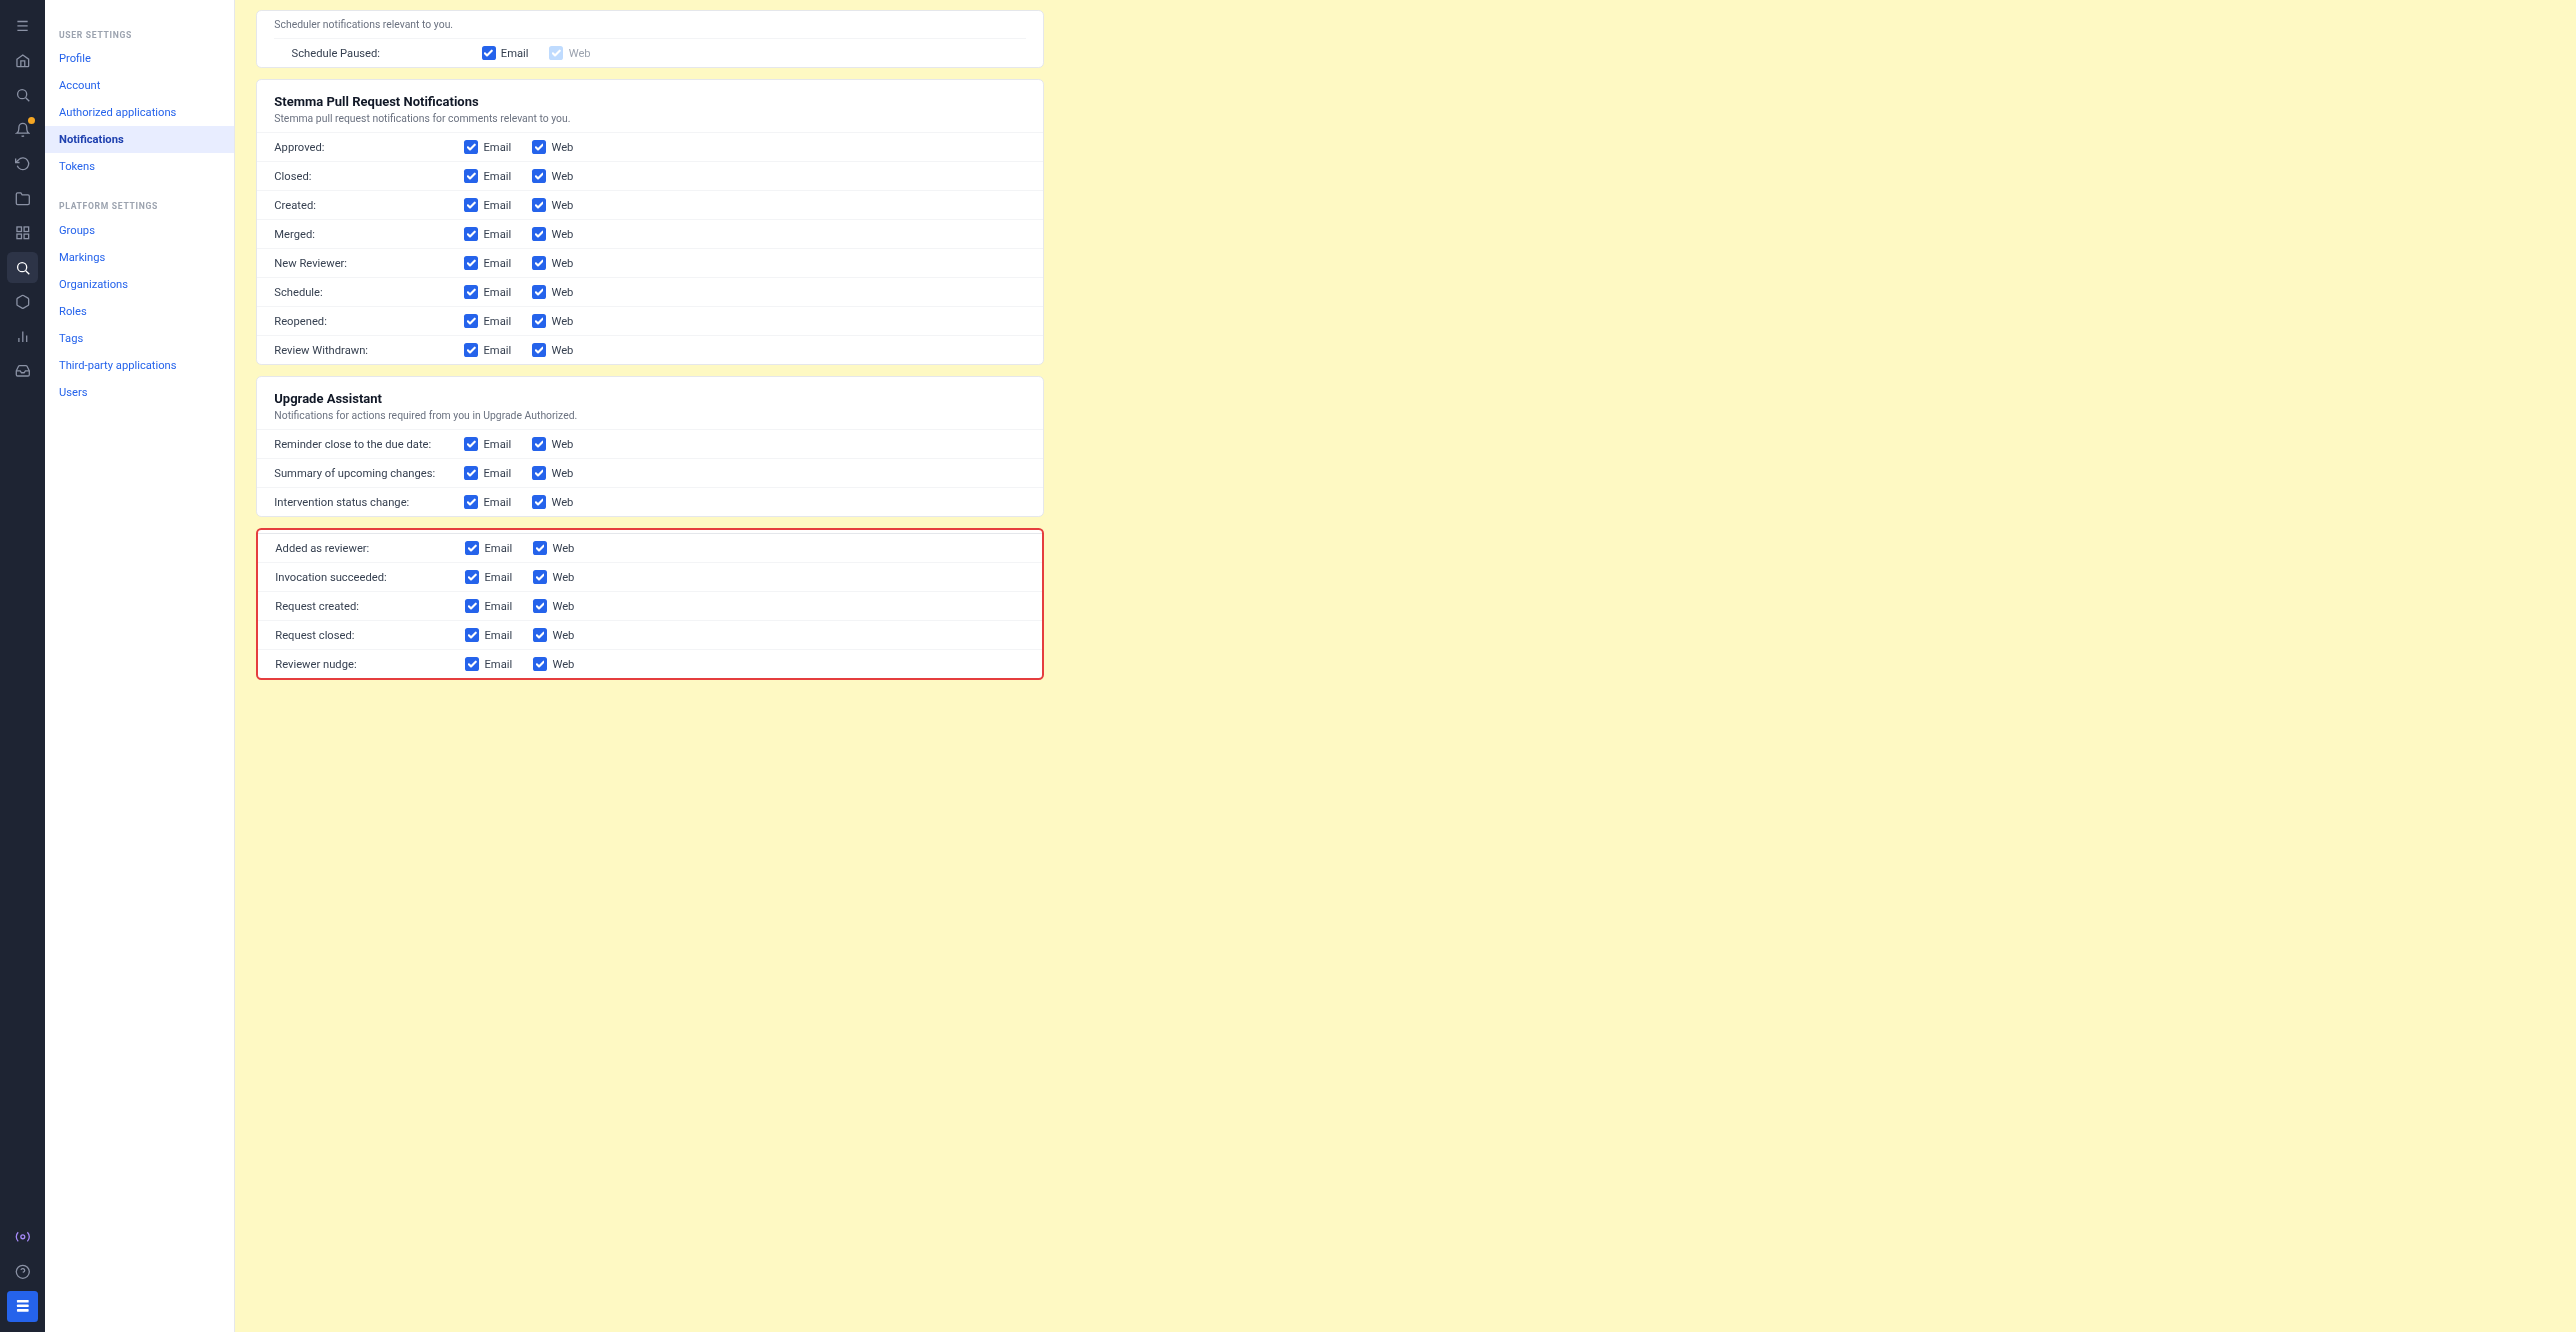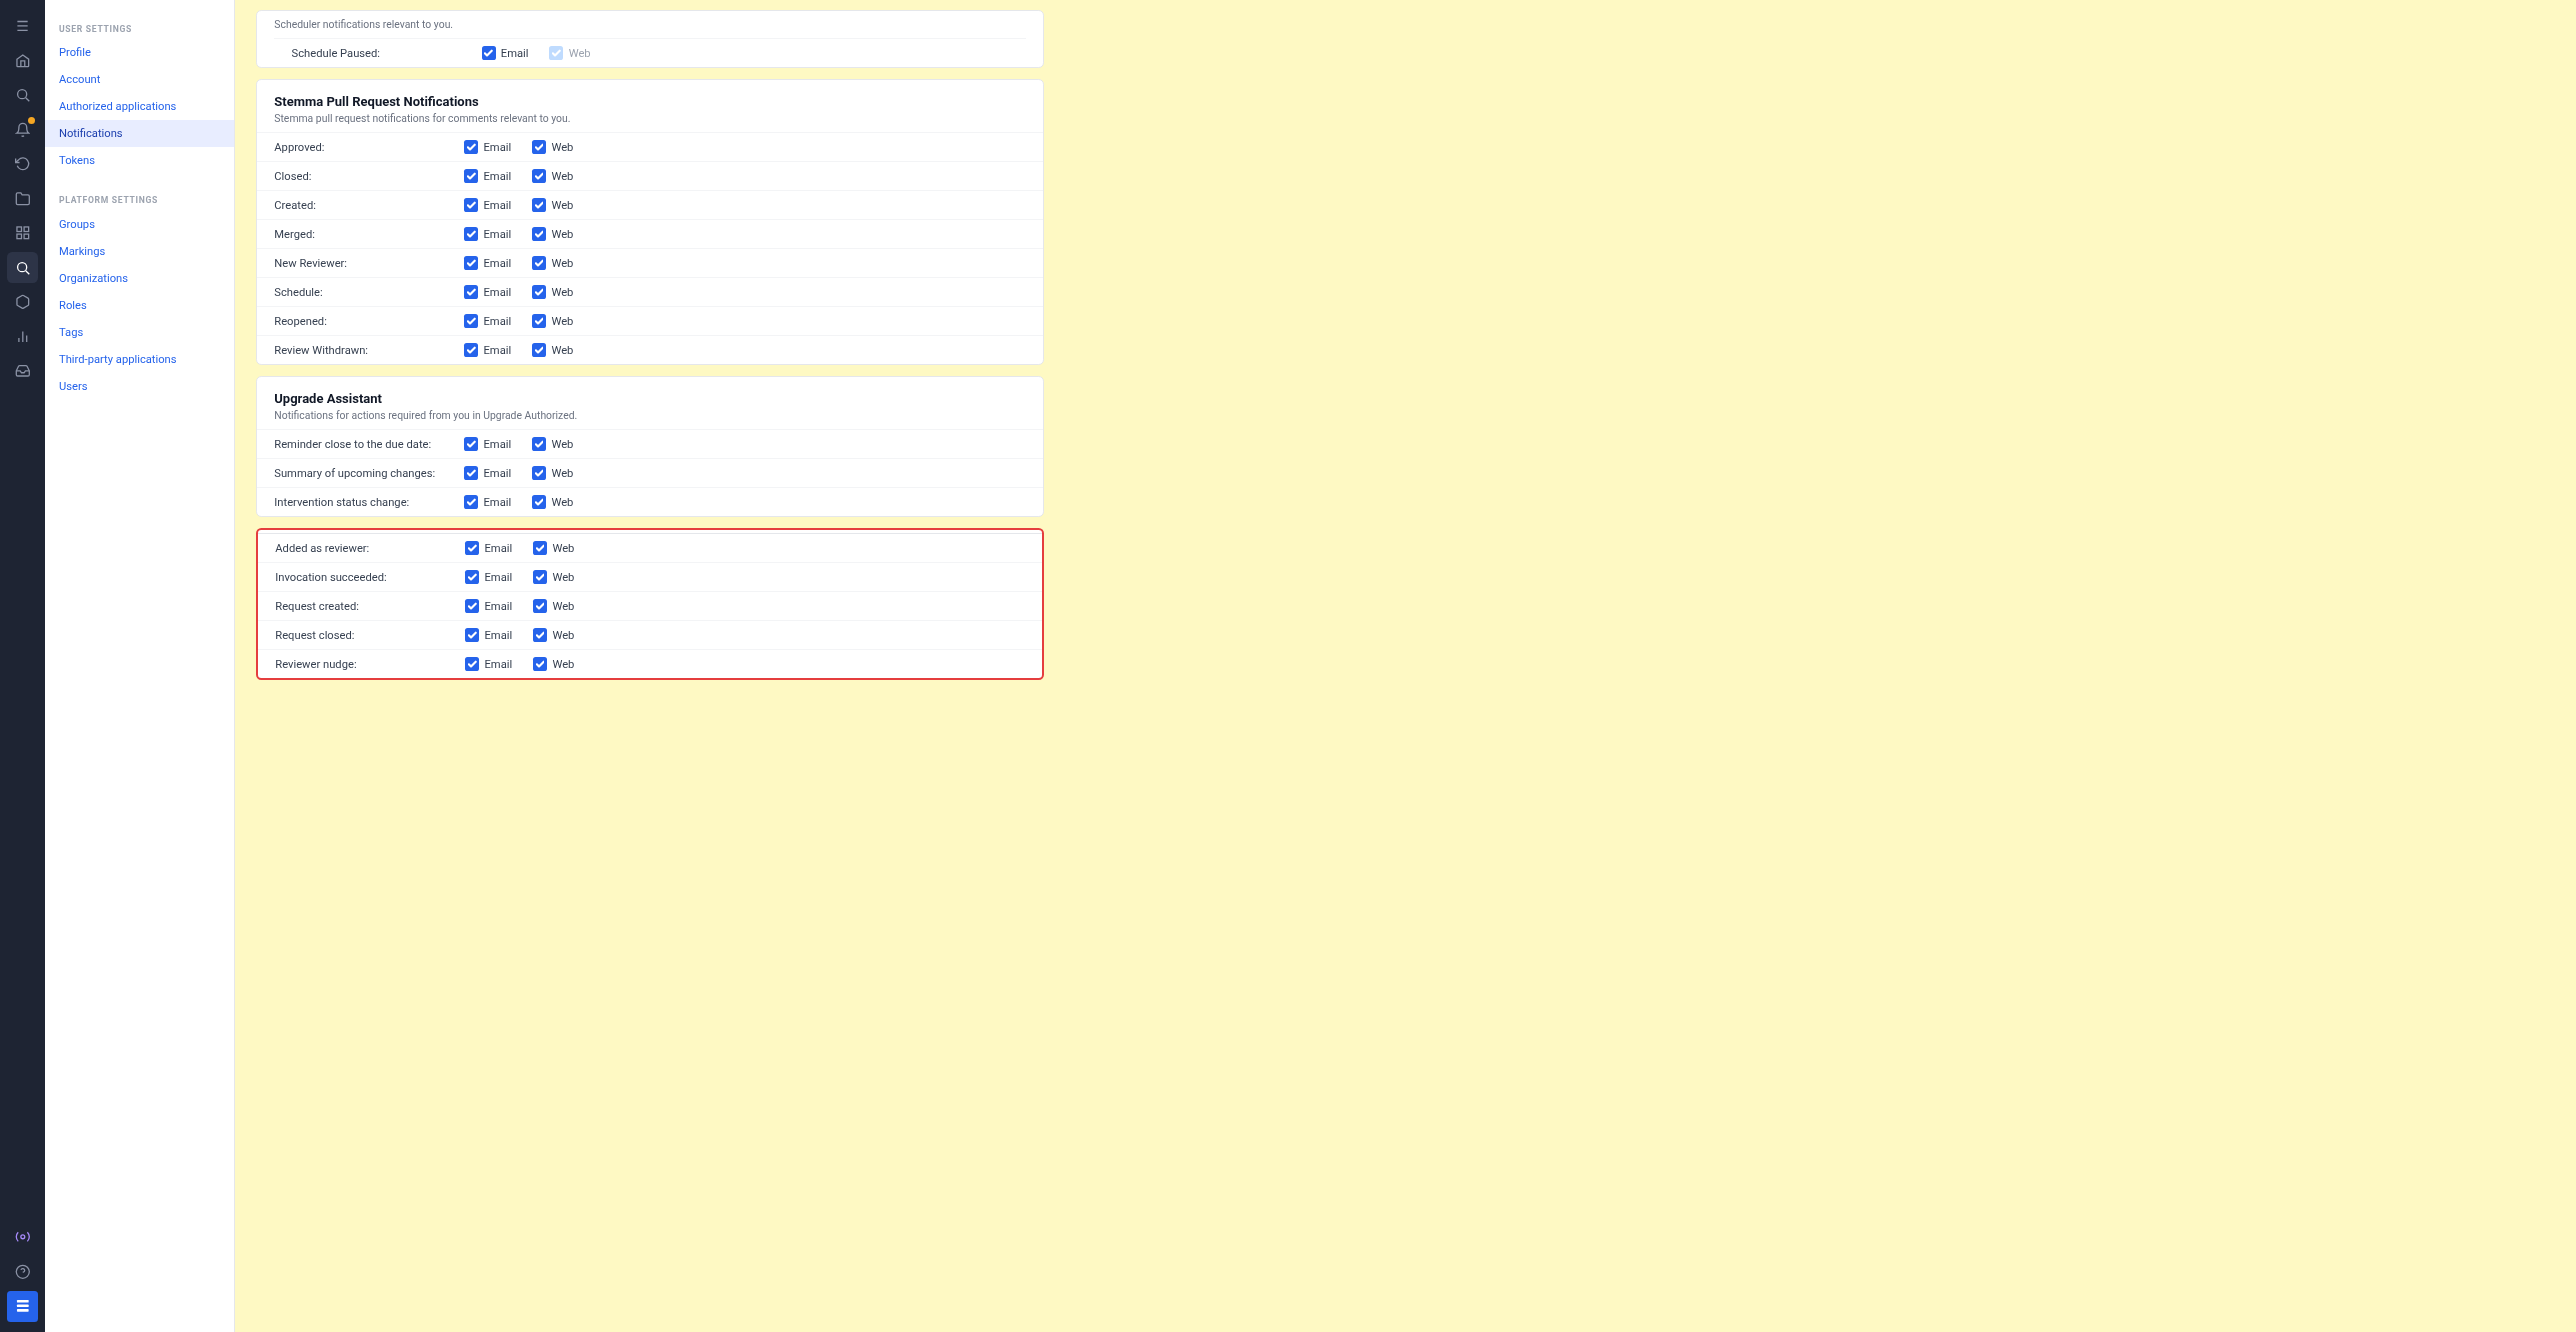--- a/index.html
+++ b/index.html
@@ -49,33 +49,34 @@
       flex-shrink: 0;
       padding: 17.3px 0;
     }
     .settings-sidebar .section-label {
       font-size: 8.6px;
       font-weight: 700;
       color: #9ca3af;
       letter-spacing: 0.08em;
       text-transform: uppercase;
       padding: 7px 14px 5.2px;
+      margin-top: 6px;
     }
     .settings-sidebar .nav-item {
       display: block;
       padding: 7px 14px;
       font-size: 11.2px;
       color: #2563eb;
       cursor: pointer;
       text-decoration: none;
     }
     .settings-sidebar .nav-item.active {
       background: #e8edff;
       color: #1e40af;
-      font-weight: 400;
+      font-weight: 700;
     }
 
     
     .main-content {
       flex: 1;
       overflow-y: auto;
       background: #fef9c3;
     }
     .content-area {
       max-width: 830px;

